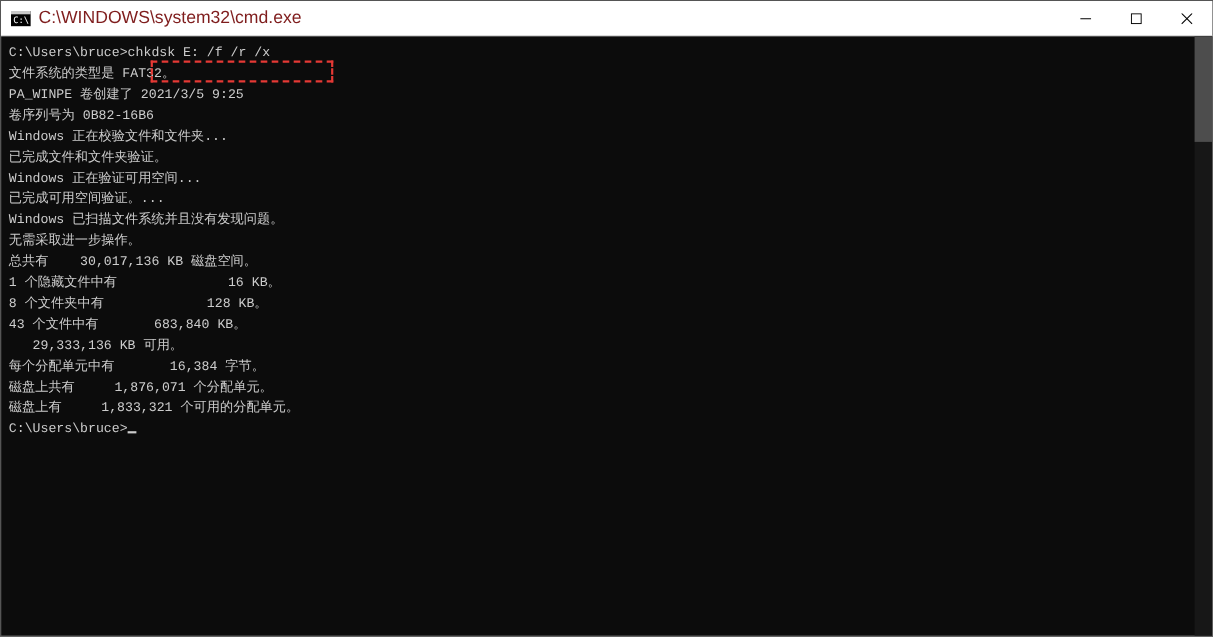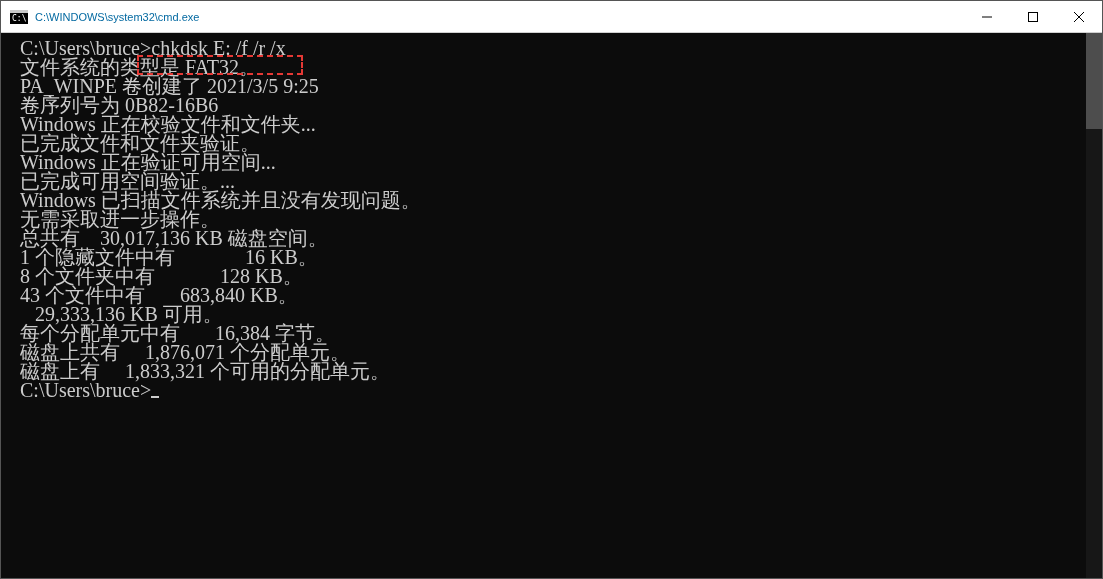--- a/index.html
+++ b/index.html
@@ -26,22 +26,22 @@
     user-select: none;
   }
   .titlebar-icon {
     width: 18px; height: 14px;
     margin: 0 7px 0 9px;
     display: inline-flex;
     align-items: center;
     justify-content: center;
   }
   .titlebar-title {
-    font-size: 11px;
-    color: #0369a1;
+    font-size: 16px;
+    color: #7f1d1d;
     flex: 0 0 auto;
   }
   .titlebar-spacer { flex: 1 1 auto; }
   .win-btn {
     width: 46px; height: 31px;
     display: flex;
     align-items: center;
     justify-content: center;
     font-size: 10px;
     color: #000;
@@ -52,24 +52,23 @@
     flex: 1 1 auto;
     background: #0c0c0c;
     color: #cccccc;
     position: relative;
     overflow: hidden;
   }
   .terminal {
     position: absolute;
     left: 7px; top: 6px; right: 0; bottom: 0;
     white-space: pre;
-    font-size: 20px;
+    font-size: 12px;
     line-height: 19px;
-    font-family: Liberation Serif, serif;
-    margin-left: 12px;
+    font-family: Liberation Mono, monospace;
   }
   .terminal .line { display: block; }
   .highlight-box {
     position: absolute;
     border: 2px dashed #e53935;
     pointer-events: none;
   }
   .scrollbar-track {
     position: absolute;
     right: 0; top: 0;

